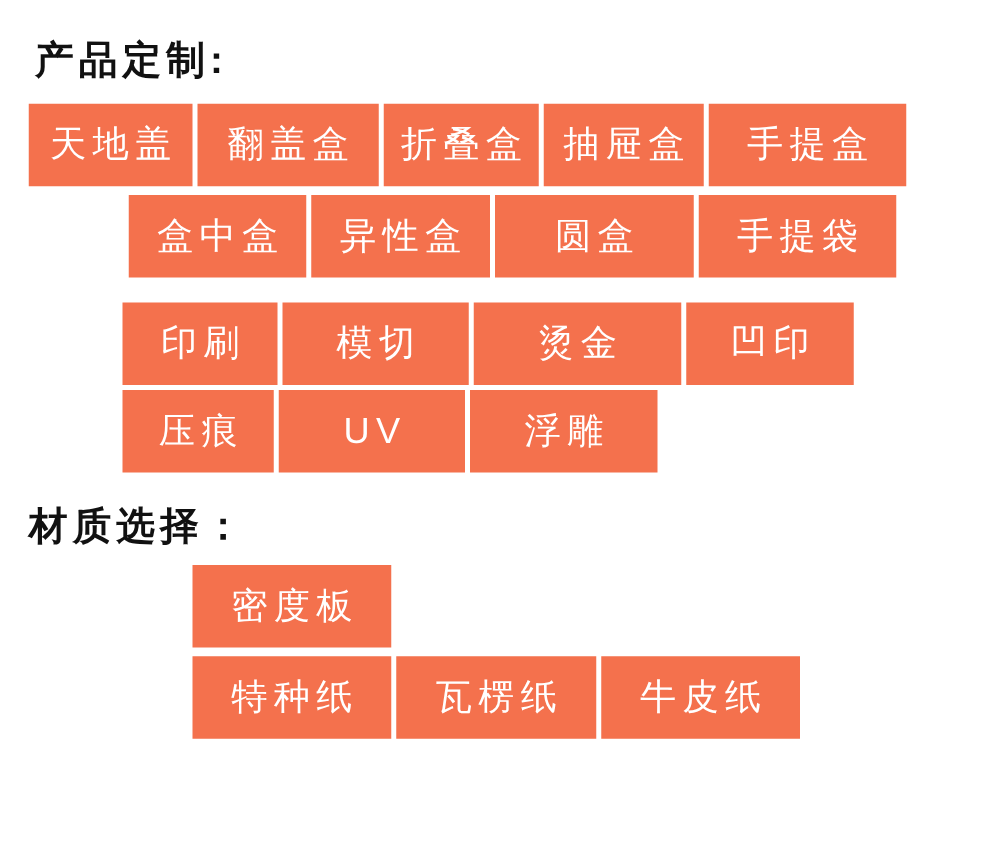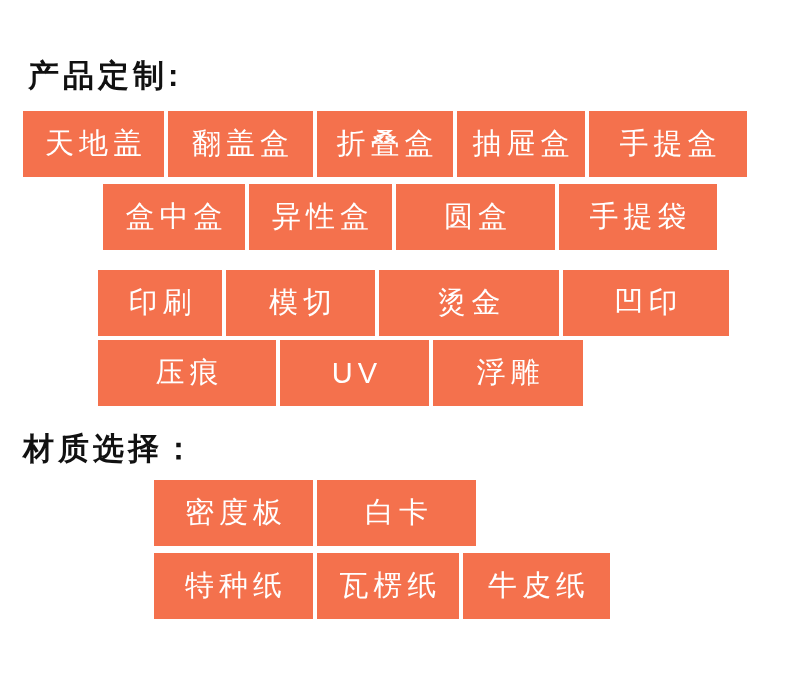--- a/index.html
+++ b/index.html
@@ -2,21 +2,21 @@
 <html style="--bg: #ffffff; --accent: #f4714d; --btn-text: #ffffff; --title-color: #111111;"><head>
 <meta charset="utf-8">
 <style>
   * { margin: 0; padding: 0; box-sizing: border-box; }
   html, body { width: 790px; height: 687px; }
   body {
     background: var(--bg, #ffffff);
     font-family: "Liberation Sans", sans-serif;
     overflow: hidden;
   }
-  .page { padding-top: 30px; width: 790px; margin-top: 28px; }
+  .page { padding-top: 30px; width: 790px; }
   .sec-title {
     font-size: 31px;
     line-height: 30px;
     font-weight: 700;
     letter-spacing: 4px;
     color: var(--title-color, #111111);
   }
   .row {
     display: flex;
     gap: 4px;
@@ -37,59 +37,58 @@
 </style>
 </head>
 <body>
 
 <div class="page">
 
   <section>
     <h2 class="sec-title" style="margin:3px 0 0 28px">产品定制:</h2>
 
     <div class="row" style="margin:20px 0 0 23px">
-      <div class="btn" style="width:141px">天地盖</div>
+      <div class="btn" style="width:131px">天地盖</div>
       <div class="btn" style="width:145px">翻盖盒</div>
-      <div class="btn" style="width:136px">折叠盒</div>
+      <div class="btn" style="width:124px">折叠盒</div>
       <div class="btn" style="width:128px">抽屉盒</div>
       <div class="btn" style="width:158px">手提盒</div>
     </div>
 
     <div class="row" style="margin:7px 0 0 103px">
       <div class="btn" style="width:142px">盒中盒</div>
       <div class="btn" style="width:143px">异性盒</div>
       <div class="btn" style="width:159px">圆盒</div>
       <div class="btn" style="width:158px">手提袋</div>
     </div>
   </section>
 
   <section>
 
     <div class="row" style="margin:20px 0 0 98px">
       <div class="btn" style="width:124px">印刷</div>
       <div class="btn" style="width:149px">模切</div>
-      <div class="btn" style="width:180px">烫金</div>
-      <div class="btn" style="width:166px">凹印</div>
+      <div class="btn" style="width:166px">烫金</div>
+      <div class="btn" style="width:134px">凹印</div>
     </div>
 
     <div class="row" style="margin:4px 0 0 98px">
-      <div class="btn" style="width:178px">压痕</div>
+      <div class="btn" style="width:121px">压痕</div>
       <div class="btn" style="width:149px">UV</div>
       <div class="btn" style="width:150px">浮雕</div>
     </div>
   </section>
 
   <section>
     <h2 class="sec-title" style="margin:28px 0 0 23px">材质选择：</h2>
 
     <div class="row" style="margin:16px 0 0 154px">
       <div class="btn" style="width:159px">密度板</div>
-      <div class="btn" style="width:159px">白卡</div>
     </div>
 
     <div class="row" style="margin:7px 0 0 154px">
       <div class="btn" style="width:159px">特种纸</div>
-      <div class="btn" style="width:142px">瓦楞纸</div>
-      <div class="btn" style="width:147px">牛皮纸</div>
+      <div class="btn" style="width:160px">瓦楞纸</div>
+      <div class="btn" style="width:159px">牛皮纸</div>
     </div>
   </section>
 
 </div>
 
 </body></html>

